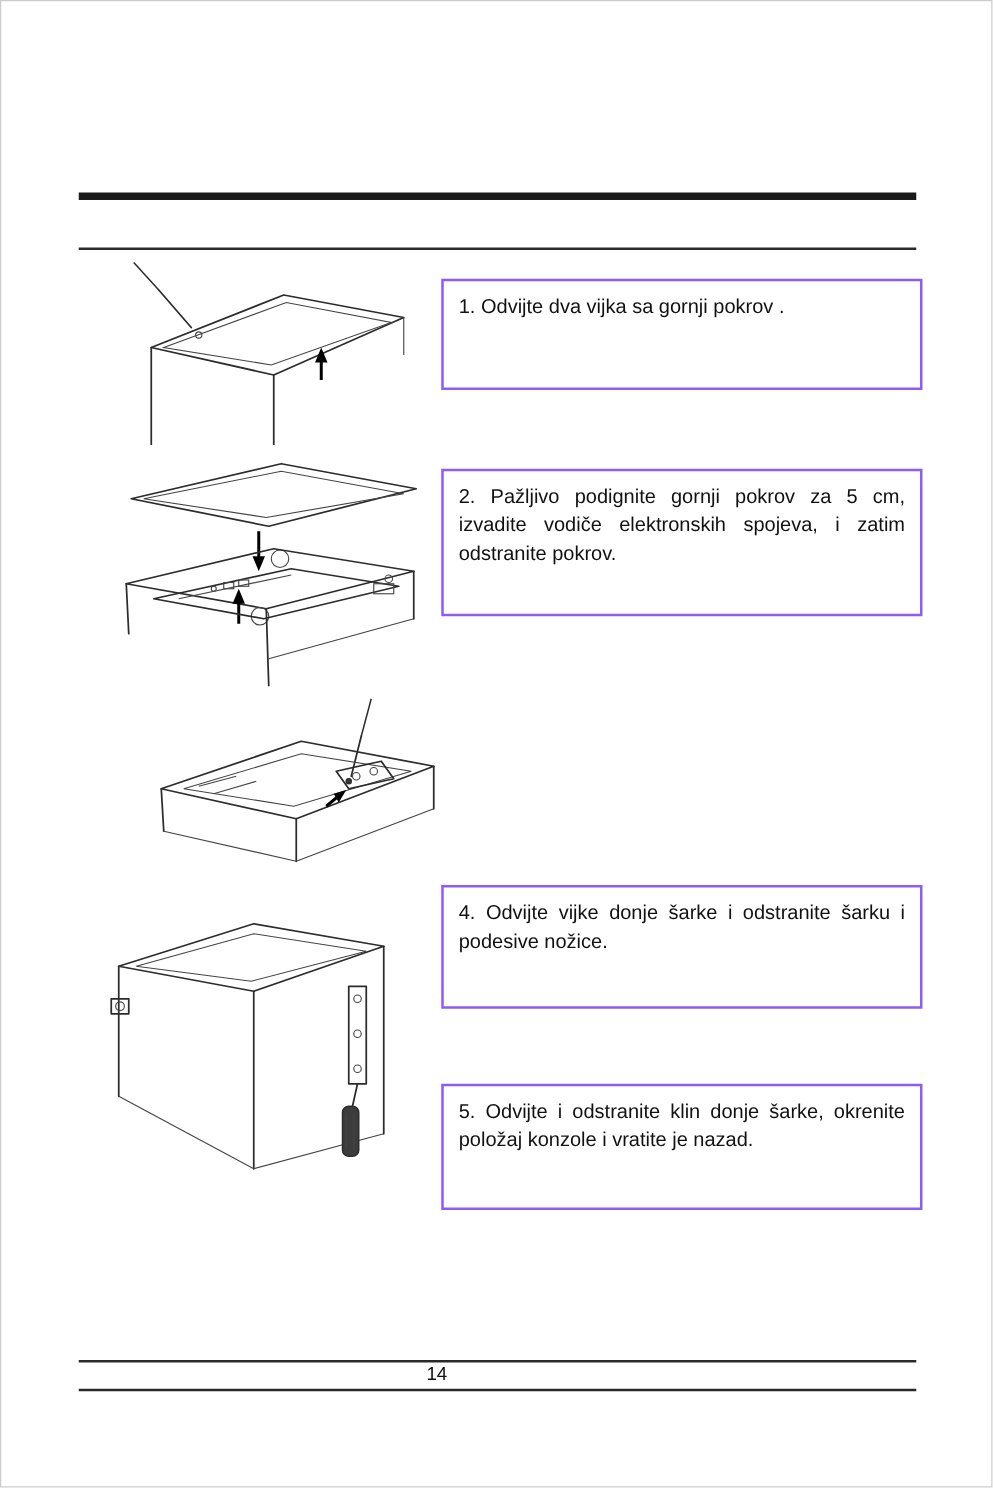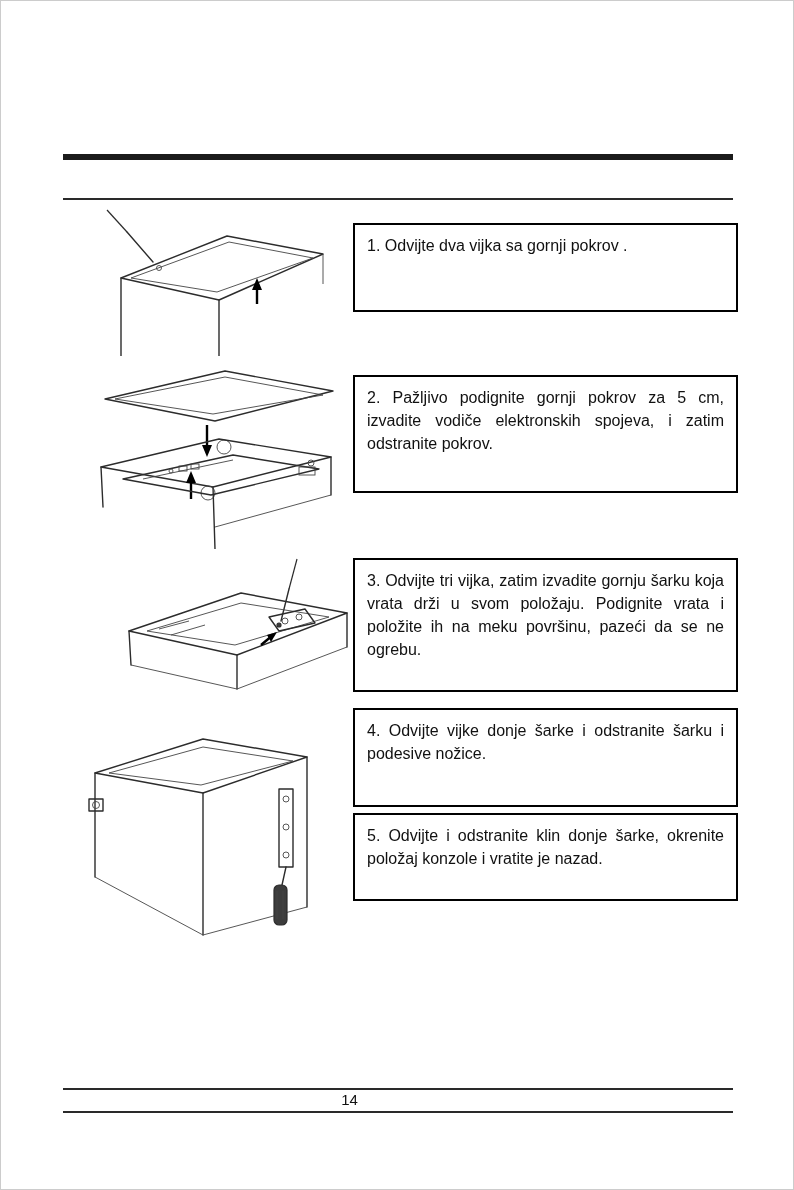--- a/index.html
+++ b/index.html
@@ -36,35 +36,35 @@
     position: absolute;
     left: 62px; top: 197px;
     width: 670px; height: 2px;
     background: #2a2a2a;
   }
   
   .step-box {
     position: absolute;
     left: 352px;
     width: 385px;
-    border: 2px solid #000000;
+    border: 2px solid #8b5cf6;
     background: #ffffff;
     padding: 9px 12px;
   }
   .step-box p {
     font-size: 16px;
     line-height: 23px;
     text-align: justify;
     color: #111111;
   }
   .box1 { top: 222px; height: 89px; }
   .box2 { top: 374px; height: 118px; }
   .box3 { top: 557px; height: 134px; }
   .box4 { top: 707px; height: 99px; }
-  .box5 { top: 812px; height: 88px; }
+  .box5 { top: 866px; height: 101px; }
   
   .ill { position: absolute; }
   .ill svg { display: block; }
   .ill1 { left: 88px;  top: 205px; }
   .ill2 { left: 82px;  top: 366px; }
   .ill3 { left: 118px; top: 552px; }
   .ill4 { left: 80px;  top: 726px; }
   .sketch { stroke: #2c2c2c; stroke-width: 1.4; fill: none; stroke-linejoin: round; stroke-linecap: round; }
   .sketch-fill { stroke: #2c2c2c; stroke-width: 1.2; fill: #3c3c3c; }
   .sketch-thin { stroke: #444444; stroke-width: 0.9; fill: none; }
@@ -205,23 +205,20 @@
       <line class="sketch-thin" x1="202" y1="164" x2="202" y2="192" stroke="#ffffff"></line>
     </svg>
   </figure>
 
   <div class="step-box box1">
     <p>1. Odvijte dva vijka sa gornji  pokrov .</p>
   </div>
   <div class="step-box box2">
     <p>2. Pažljivo podignite gornji pokrov za 5 cm, izvadite vodiče elektronskih spojeva, i zatim  odstranite pokrov.</p>
   </div>
-  <div class="step-box box3">
-    <p>3. Odvijte tri vijka, zatim izvadite gornju šarku koja vrata drži u svom položaju. Podignite vrata i položite ih na meku površinu, pazeći da se ne ogrebu.</p>
-  </div>
   <div class="step-box box4">
     <p>4. Odvijte vijke donje šarke i odstranite šarku i podesive nožice.</p>
   </div>
   <div class="step-box box5">
     <p>5. Odvijte i odstranite klin donje šarke, okrenite položaj konzole i vratite je nazad.</p>
   </div>
 
   <div class="footer-rule-top"></div>
   <div class="page-number">14</div>
   <div class="footer-rule-bottom"></div>

